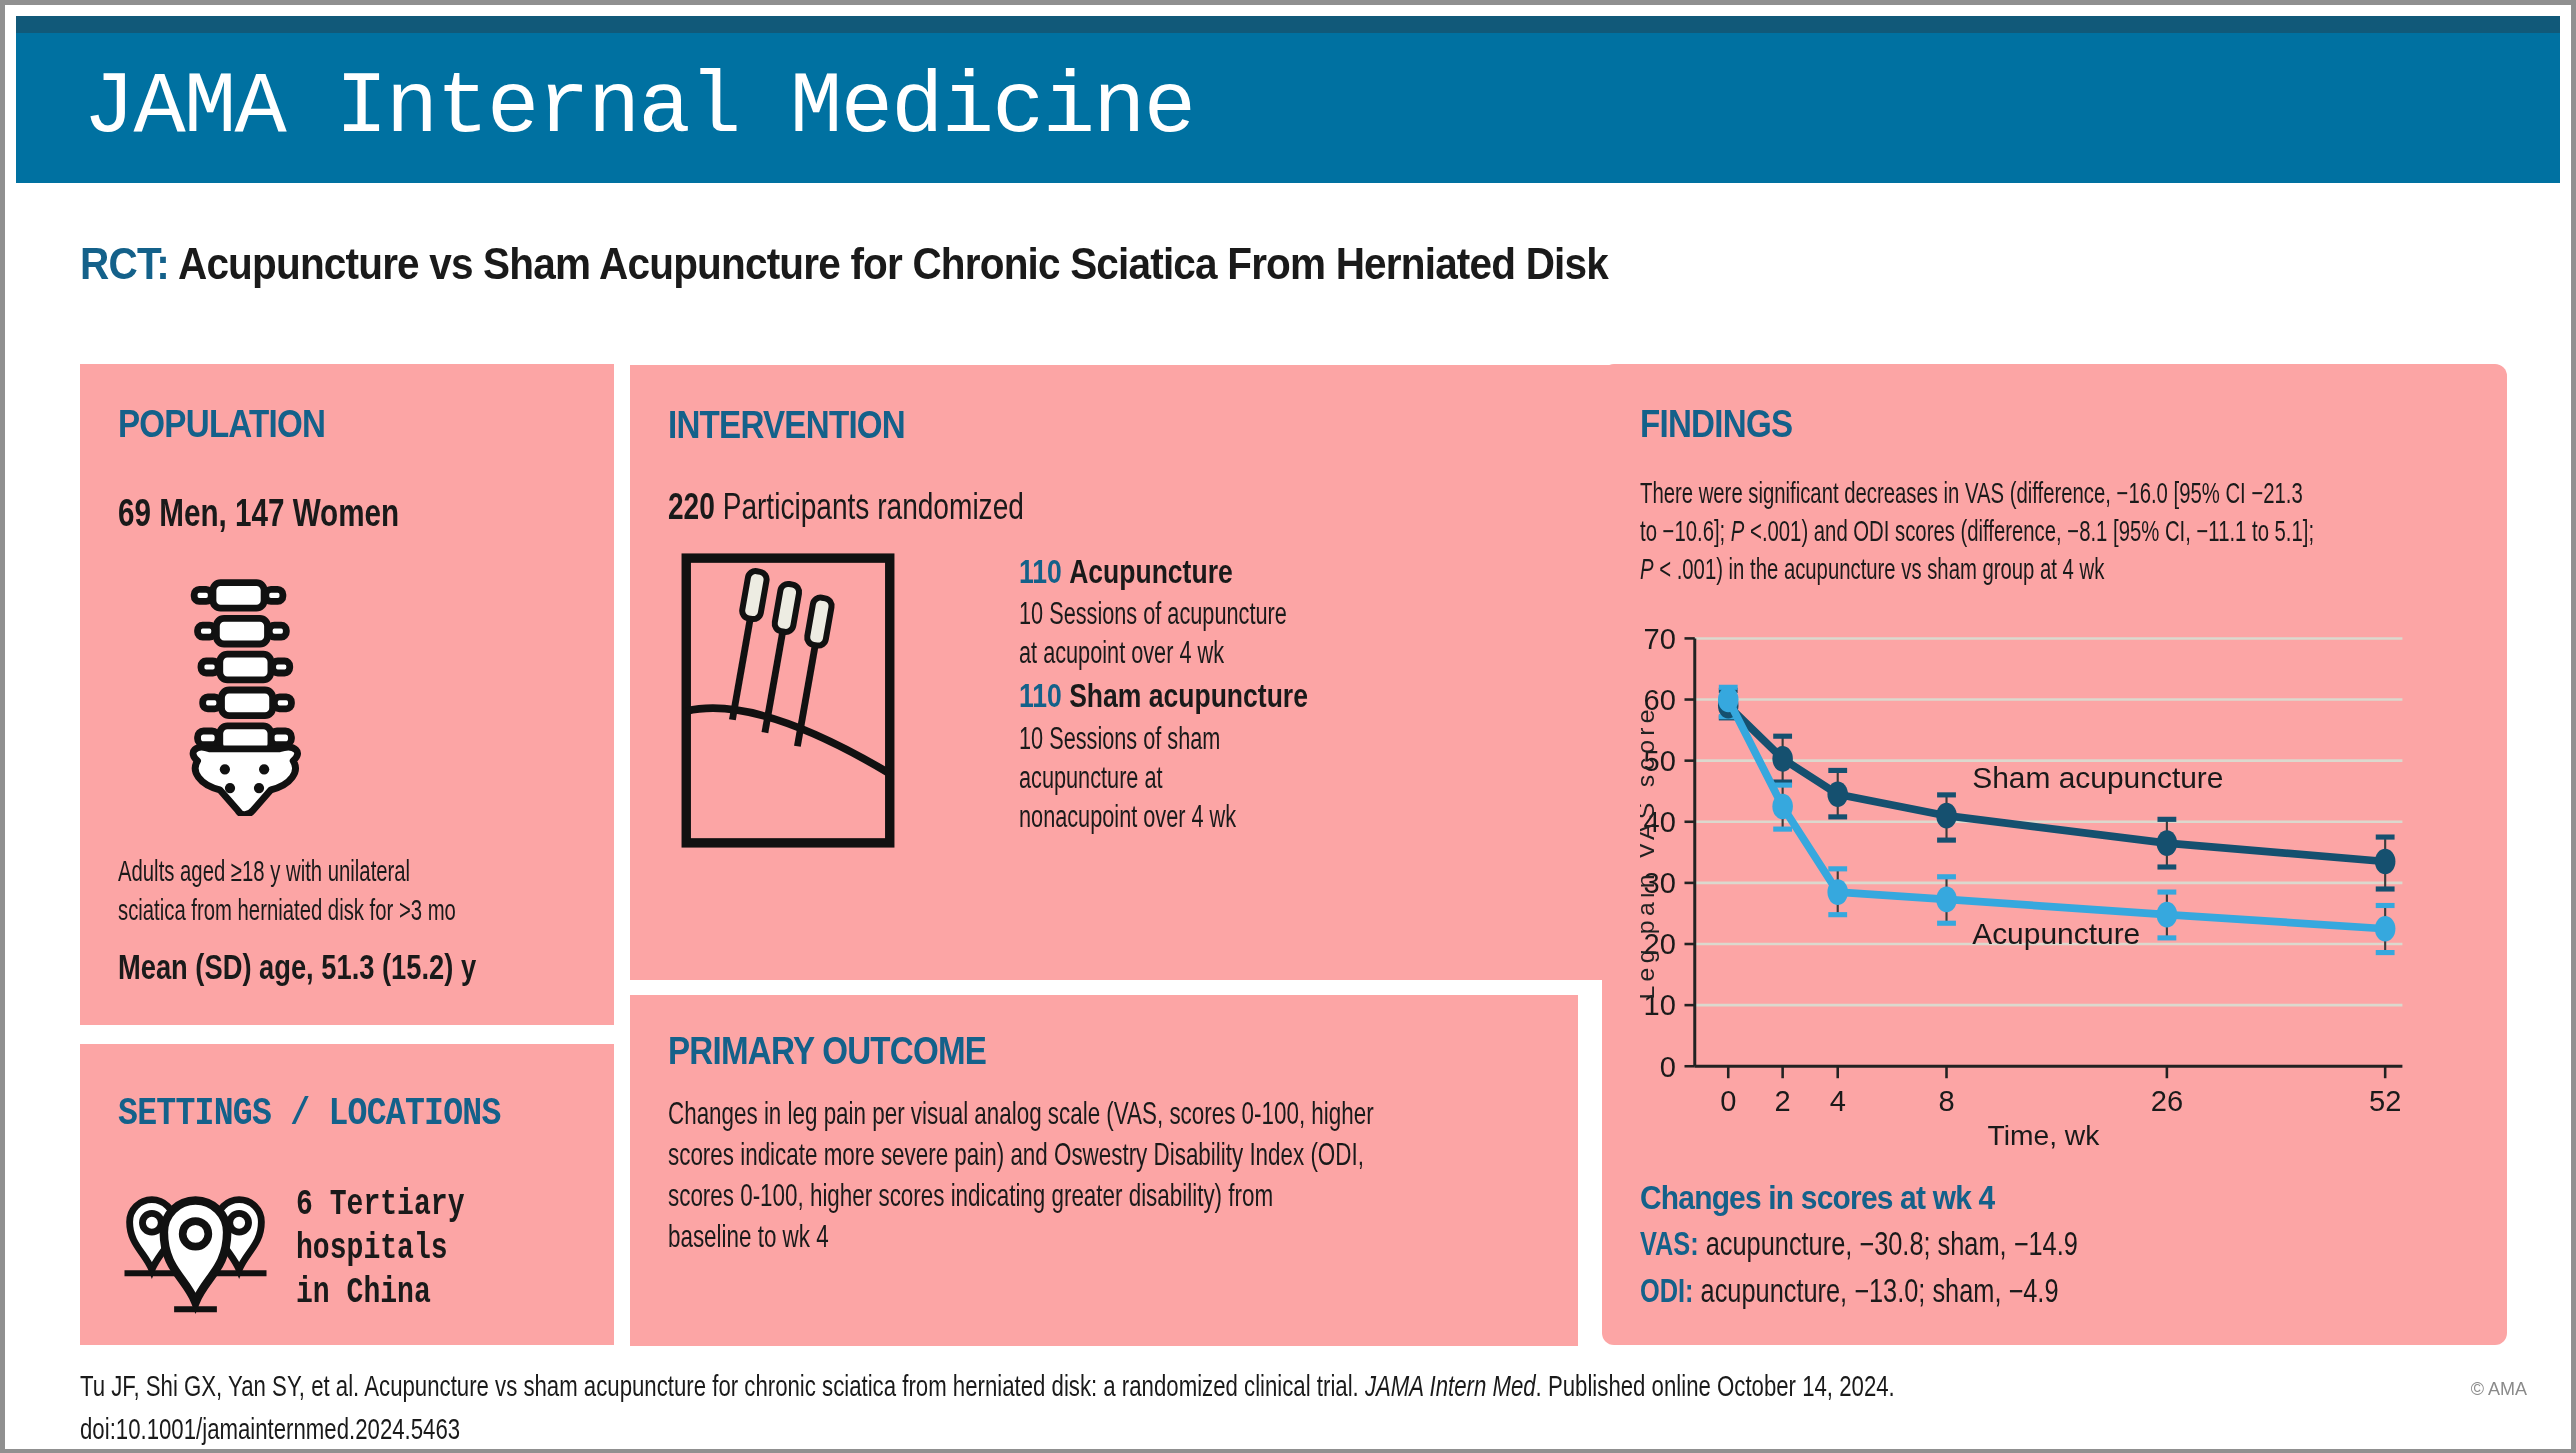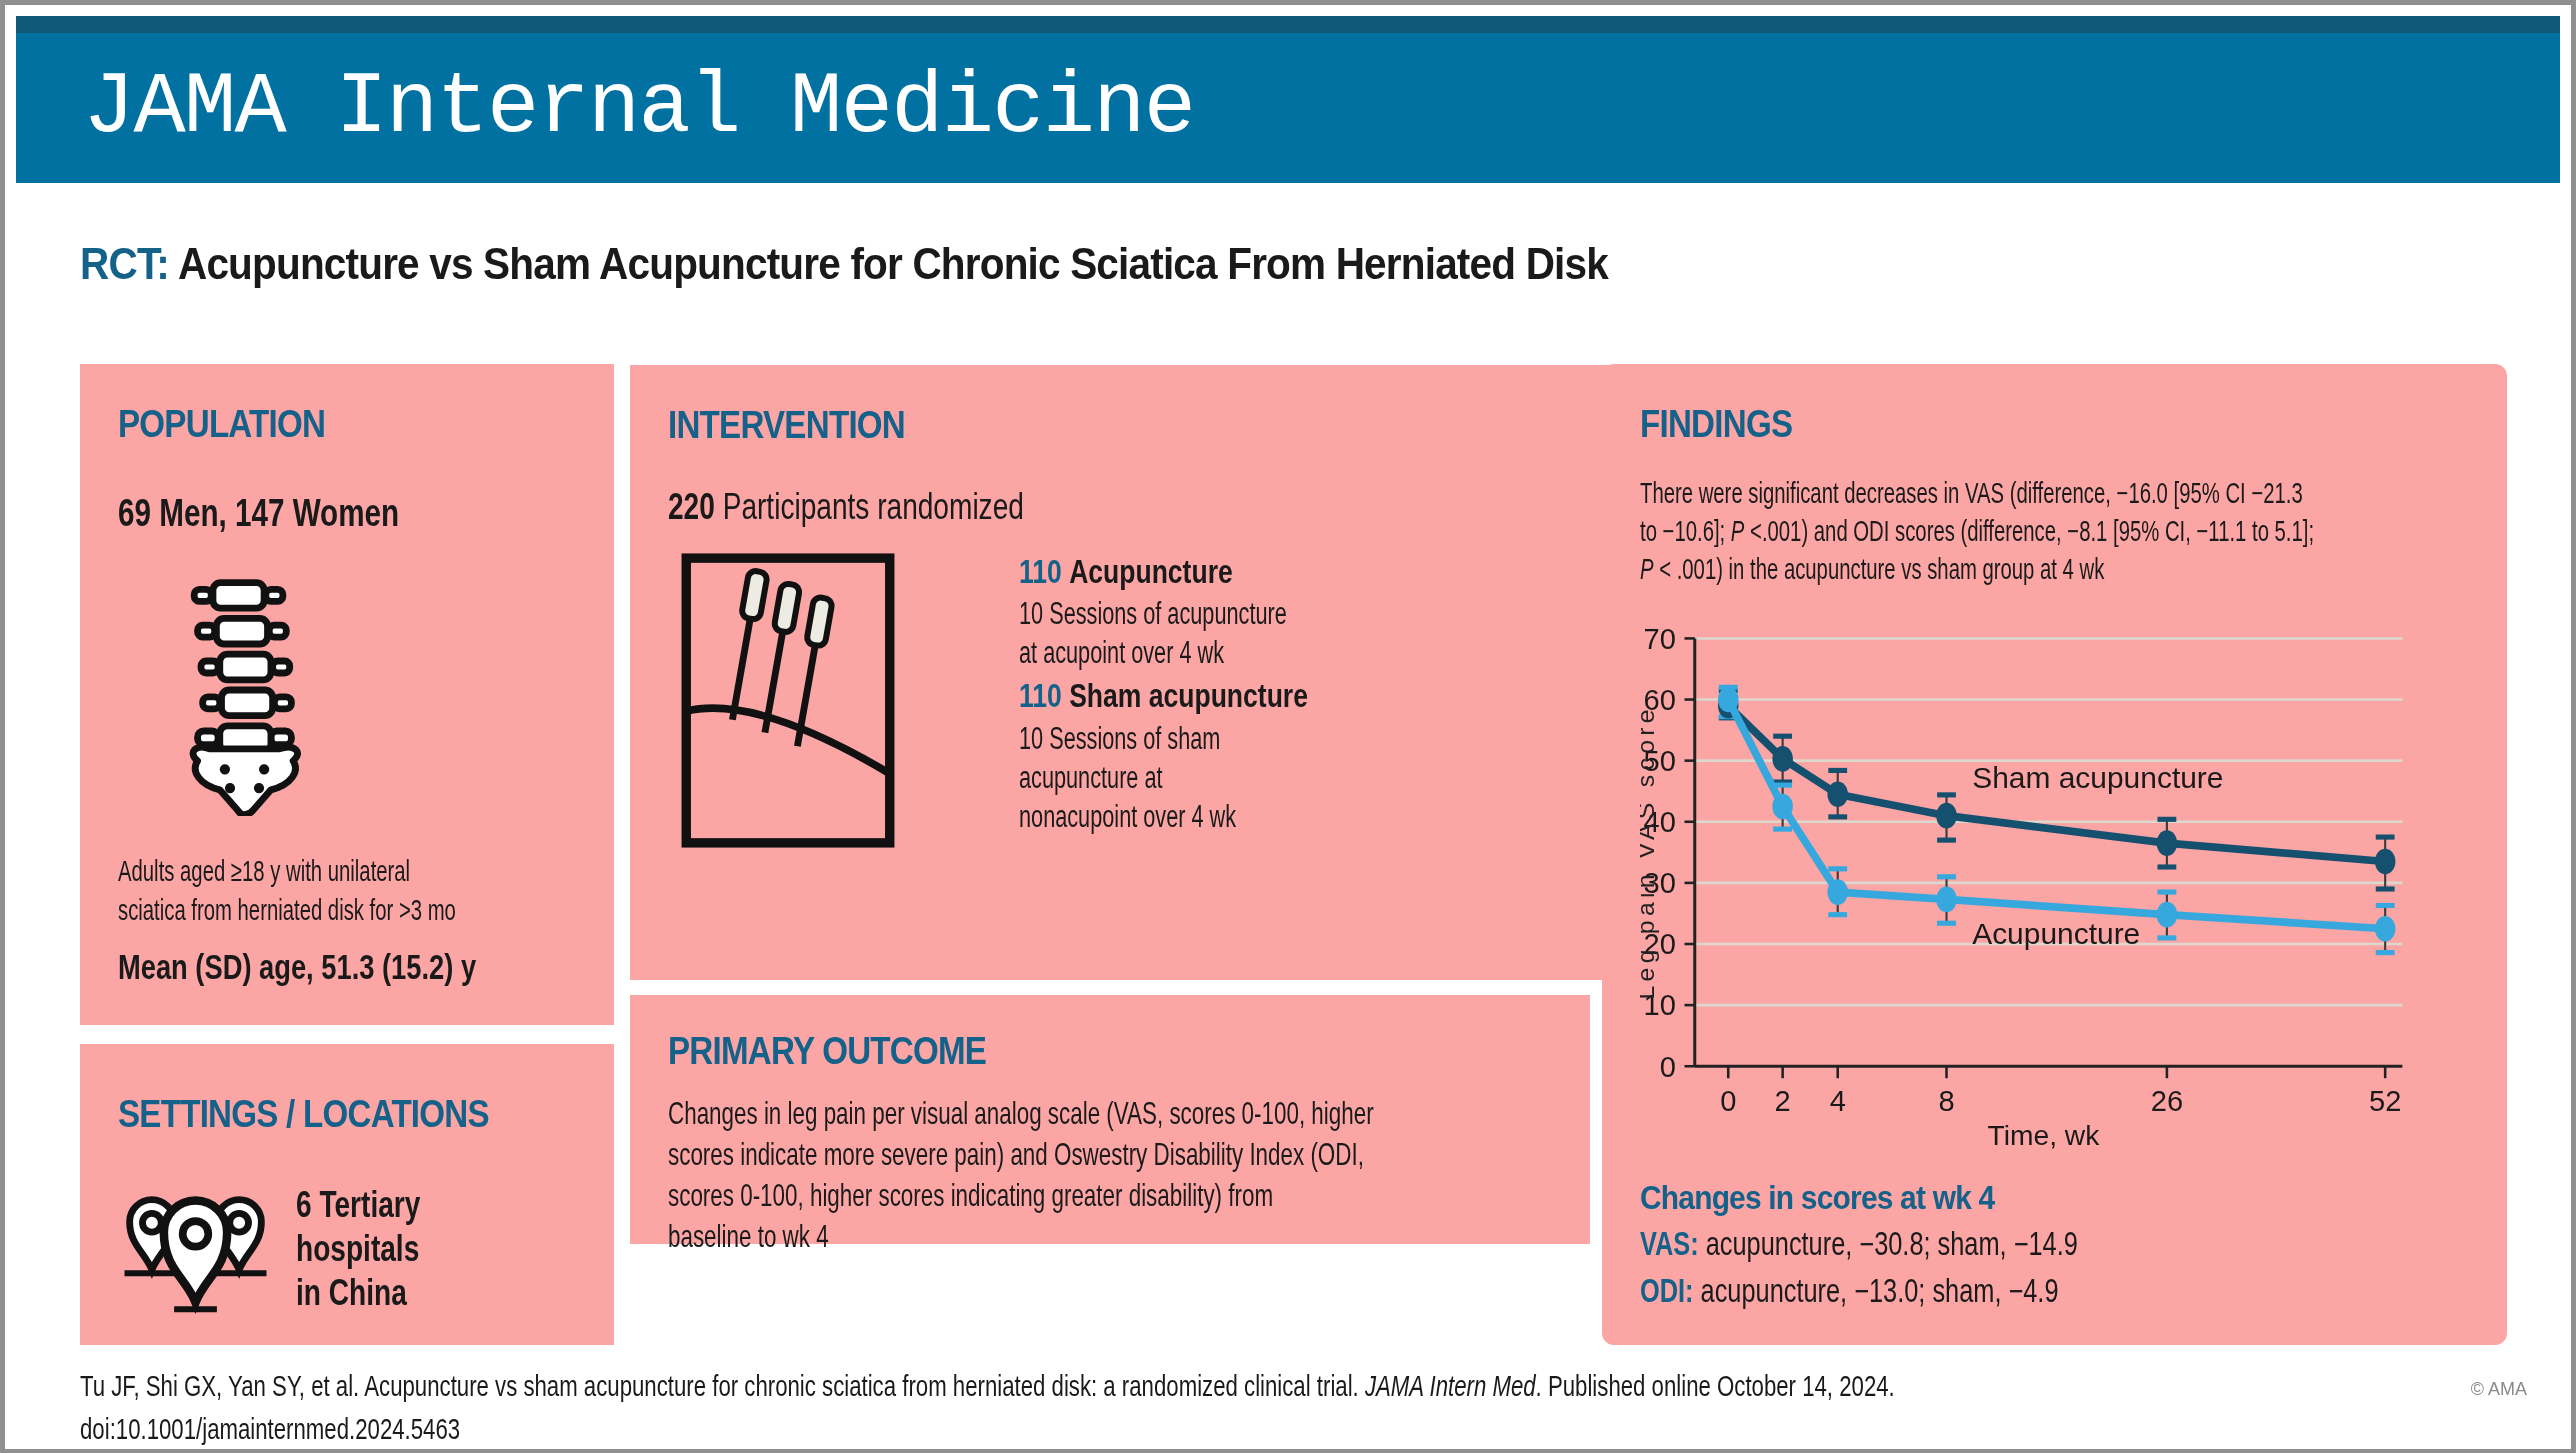--- a/index.html
+++ b/index.html
@@ -78,21 +78,21 @@
         </g>
       </svg>
     </div>
     <div class="abs c70 nw body-sm" style="left:38px;top:488px;">
       <div>Adults aged ≥18 y with unilateral</div>
       <div>sciatica from herniated disk for &gt;3 mo</div>
     </div>
     <div class="abs b nw c78" style="left:38px;top:583px;font-size:35px;">Mean (SD) age, 51.3 (15.2) y</div>
   </div>
 
-  <div class="panel" style="left:75px;top:1039px;width:534px;height:301px;">
+  <div class="panel" style="left:75px;top:1039px;width:534px;height:301px;font-family:Liberation Mono, monospace;">
     <div class="abs hd" style="left:38px;top:48px;">SETTINGS / LOCATIONS</div>
     <div class="abs" style="left:34px;top:130px;width:163px;height:145px;">
       <svg viewBox="0 0 190 166" width="163" height="142">
         <g stroke="#111" stroke-width="8" fill="#fff">
           <path d="M44,112 C36,92 18,82 18,56 a26,26 0 1 1 52,0 c0,26 -18,36 -26,56 Z"></path>
           <circle cx="44" cy="57" r="11"></circle>
           <path d="M146,112 C138,92 120,82 120,56 a26,26 0 1 1 52,0 c0,26 -18,36 -26,56 Z"></path>
           <circle cx="146" cy="57" r="11"></circle>
           <line x1="12" y1="116" x2="178" y2="116" stroke-width="7"></line>
           <path d="M95,150 C84,122 58,110 58,68 a37,37 0 1 1 74,0 c0,42 -26,54 -37,82 Z" stroke-width="10"></path>
@@ -139,21 +139,21 @@
     </div>
 
     <div class="abs nw c78" style="left:389px;top:311px;font-size:34px;"><span class="b teal">110</span><span class="b">&nbsp;</span><span class="b">Sham acupuncture</span></div>
     <div class="abs nw c70" style="left:389px;top:354px;font-size:31px;line-height:39px;">
       <div>10 Sessions of sham</div>
       <div>acupuncture at</div>
       <div>nonacupoint over 4 wk</div>
     </div>
   </div>
 
-  <div class="panel" style="left:625px;top:990px;width:948px;height:249px;padding-left:12px;">
+  <div class="panel" style="left:625px;top:990px;width:948px;height:351px;">
     <div class="abs hd" style="left:38px;top:34px;">PRIMARY OUTCOME</div>
     <div class="abs nw c70" style="left:38px;top:98px;font-size:32px;line-height:41px;">
       <div>Changes in leg pain per visual analog scale (VAS, scores 0-100, higher</div>
       <div>scores indicate more severe pain) and Oswestry Disability Index (ODI,</div>
       <div>scores 0-100, higher scores indicating greater disability) from</div>
       <div>baseline to wk 4</div>
     </div>
   </div>
 
   <div class="panel" style="left:1597px;top:359px;width:905px;height:981px;border-radius:12px;">

